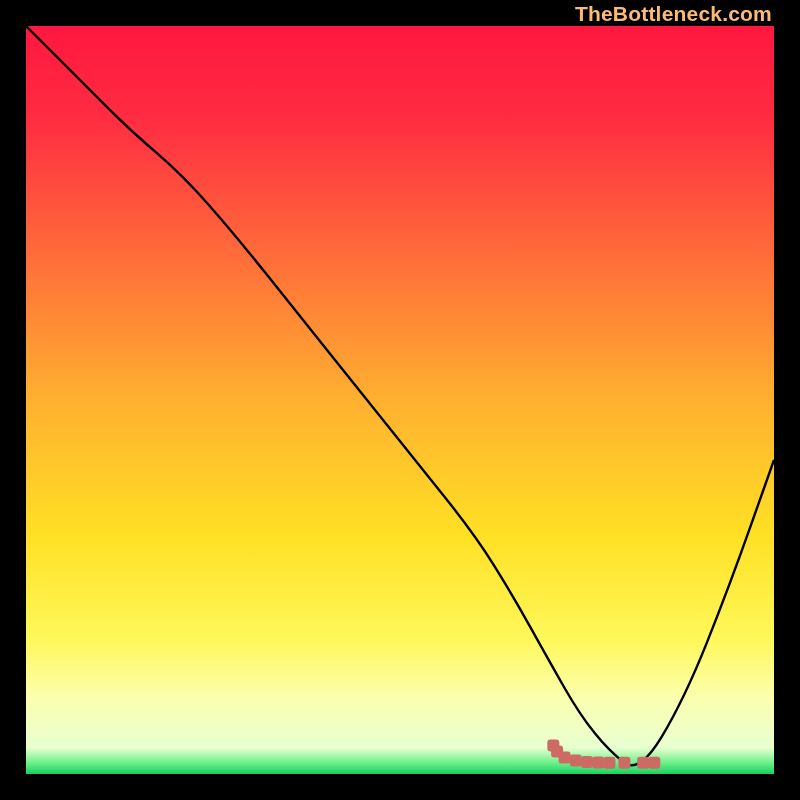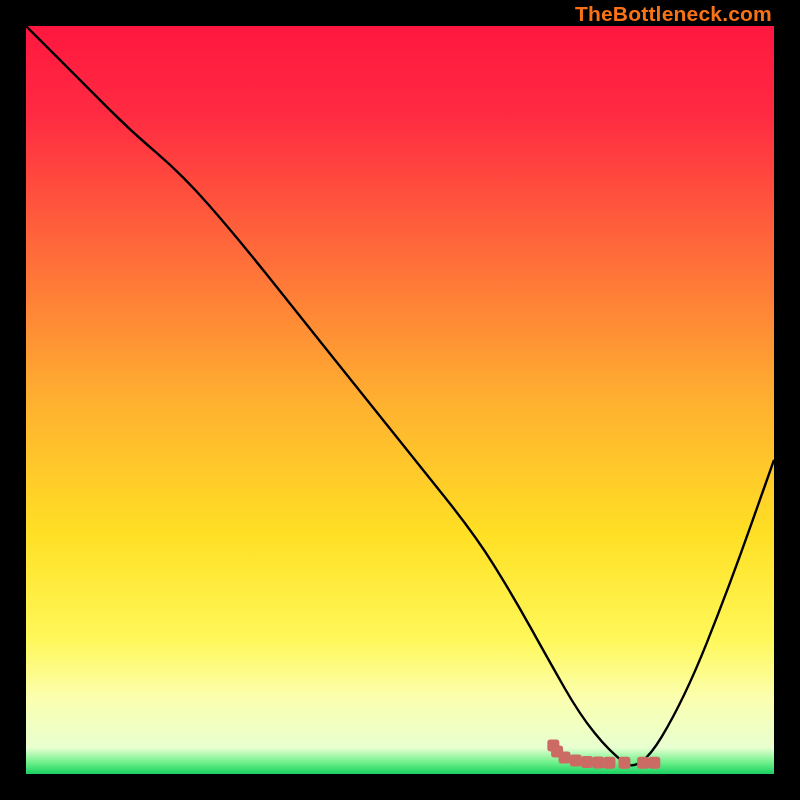--- a/index.html
+++ b/index.html
@@ -16,21 +16,21 @@
     left: 26px;
     top: 26px;
     width: 748px;
     height: 748px;
     background: #000;
   }
   .watermark {
     position: absolute;
     top: 2px;
     right: 28px;
-    color: #f97316;
+    color: #fdba74;
     font-size: 21px;
     font-weight: 600;
     letter-spacing: 0.2px;
   }
   svg.plot {
     position: absolute;
     left: 0;
     top: 0;
     width: 748px;
     height: 748px;

